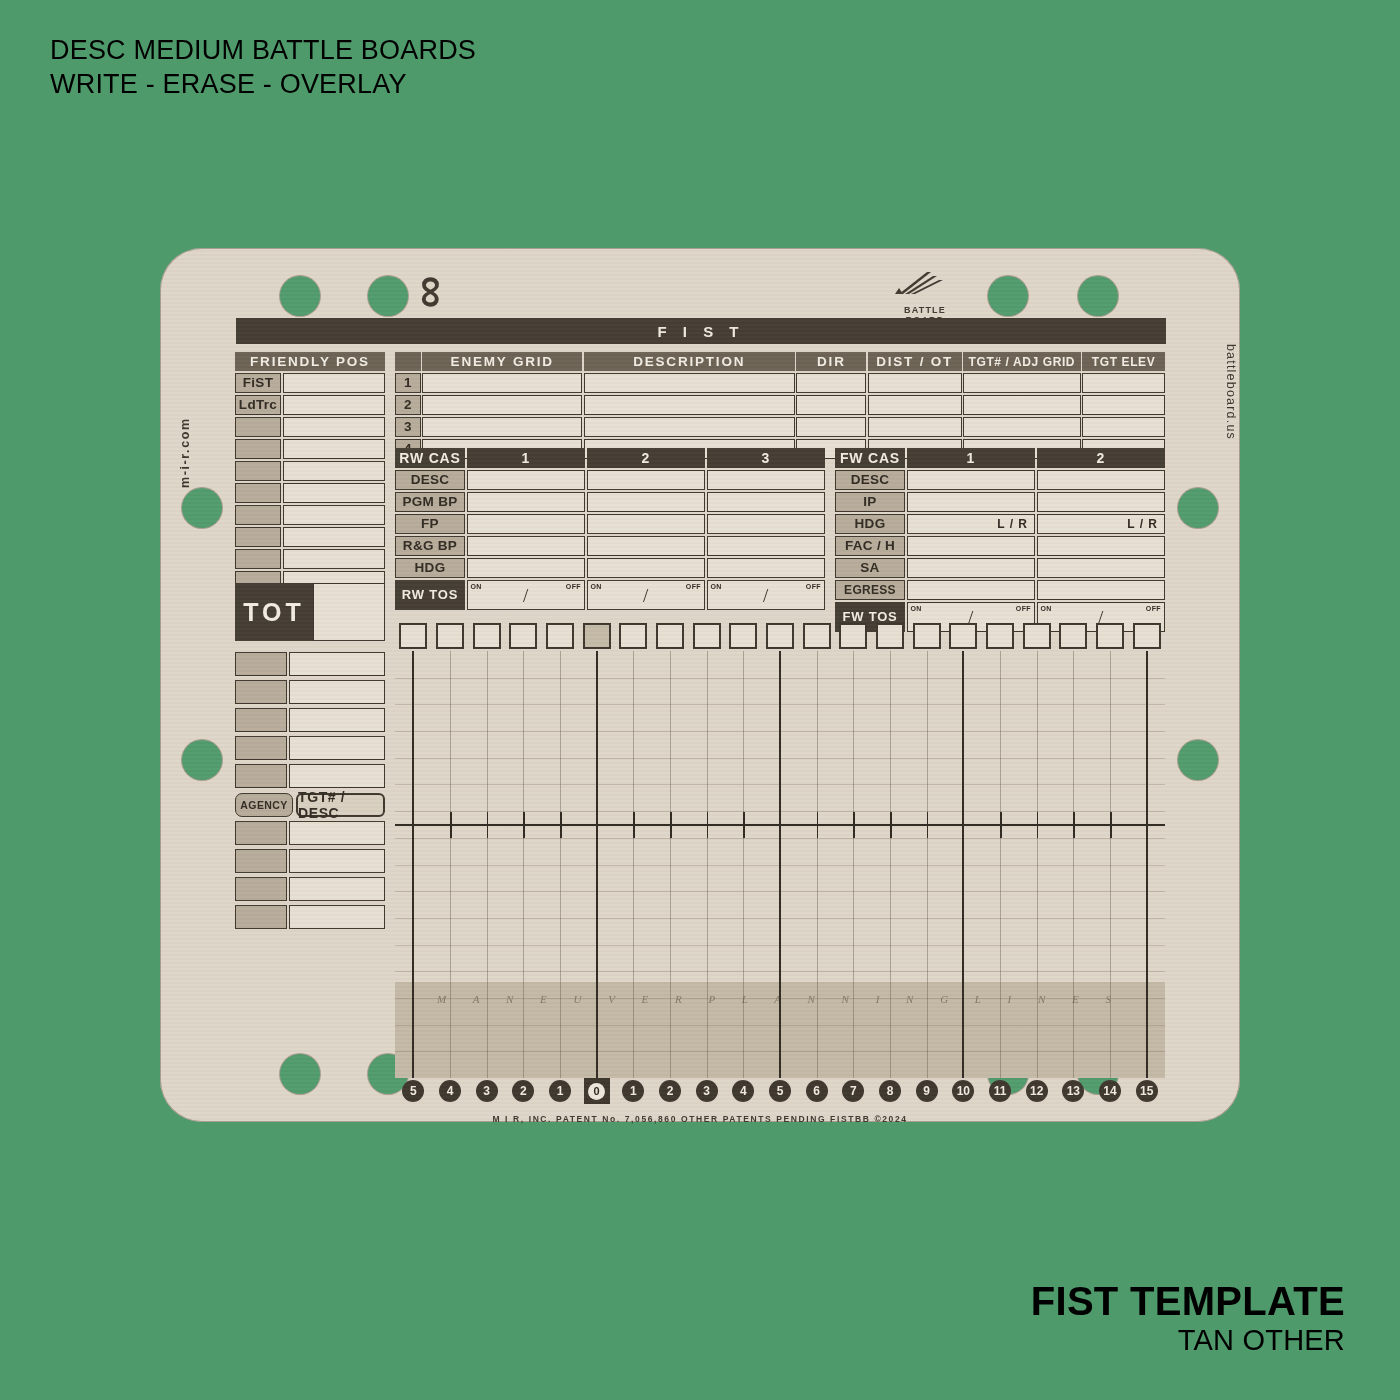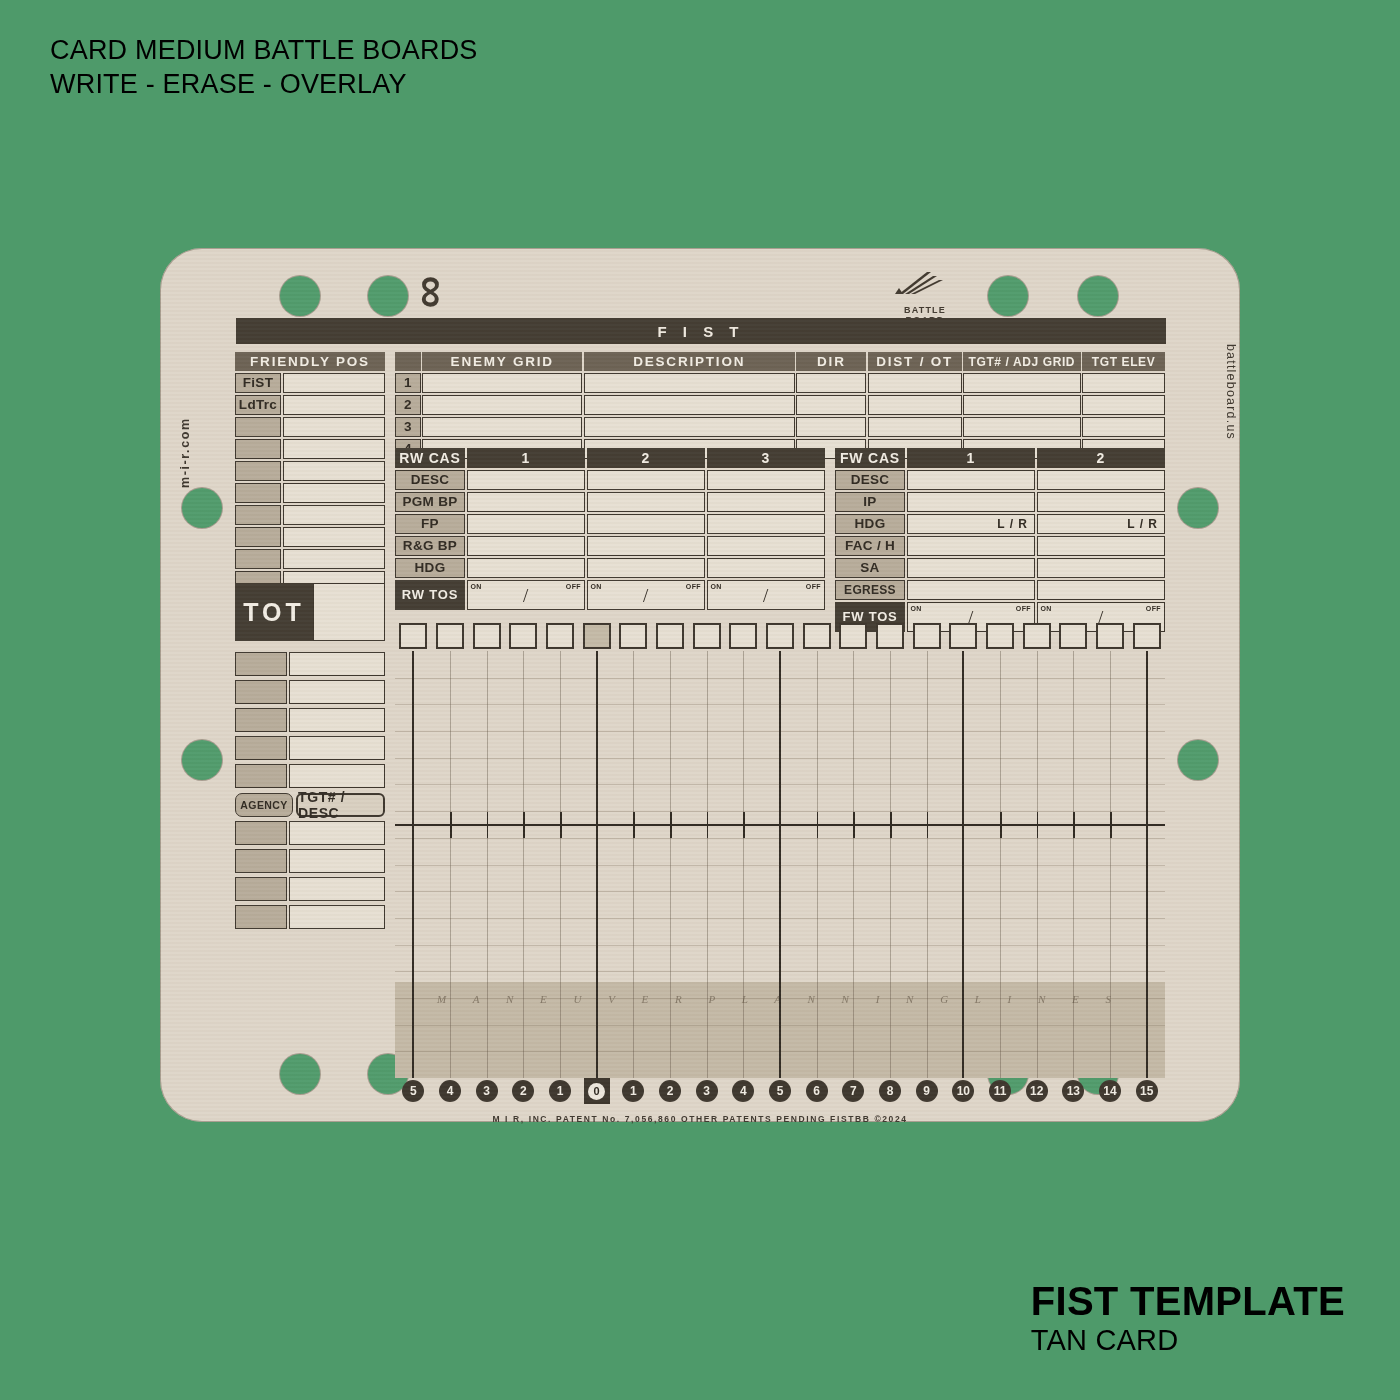--- a/index.html
+++ b/index.html
@@ -9,21 +9,21 @@
     font-family:"Liberation Sans", sans-serif;
     position:relative;
     overflow:hidden;
   }
   
   #top-heading{position:absolute;left:50px;top:34px;color:#000;}
   #top-heading .l1{font-size:42px;font-weight:bold;letter-spacing:0.5px;line-height:1.05;}
   #top-heading .l2{font-size:27px;font-weight:normal;letter-spacing:0.2px;line-height:1.25;}
   #top-heading .l3{font-size:27px;font-weight:normal;letter-spacing:0.2px;line-height:1.25;}
 
-  #bottom-caption{position:absolute;right:55px;bottom:42px;color:#000;}
+  #bottom-caption{position:absolute;right:55px;bottom:42px;text-align:right;color:#000;}
   #bottom-caption .c1{font-size:40px;font-weight:bold;line-height:1.08;letter-spacing:0.3px;}
   #bottom-caption .c2{font-size:29px;line-height:1.2;letter-spacing:0.2px;}
   #bottom-caption .c3{font-size:29px;line-height:1.2;letter-spacing:0.2px;}
 
   
   #card{
     position:absolute;left:160px;top:248px;width:1080px;height:874px;
     background:#ded5c8;
     border-radius:42px;
     box-shadow:0 0 0 1px rgba(120,108,92,.55) inset;
@@ -147,27 +147,27 @@
   .pip.zero span{width:17px;height:17px;border-radius:50%;background:#ece6dc;color:#2b251d;
      display:flex;align-items:center;justify-content:center;font-size:11px;}
 
   #patent{position:absolute;left:0;right:0;top:866px;text-align:center;
      font-size:8.5px;letter-spacing:1.6px;color:#3a332a;font-weight:bold;}
 </style>
 </head>
 <body>
 
 <div id="top-heading">
-  <div class="l2">CARD MEDIUM BATTLE BOARDS</div>
+  <div class="l2">DESC MEDIUM BATTLE BOARDS</div>
   <div class="l3">WRITE - ERASE - OVERLAY</div>
 </div>
 
 <div id="bottom-caption">
   <div class="c1">FIST TEMPLATE</div>
-  <div class="c3">TAN CARD</div>
+  <div class="c3">TAN OTHER</div>
 </div>
 
 <div id="card">
 
   <div class="hole" style="left:120px;top:28px;"></div>
   <div class="hole" style="left:208px;top:28px;"></div>
   <div class="hole" style="left:828px;top:28px;"></div>
   <div class="hole" style="left:918px;top:28px;"></div>
   <div class="hole" style="left:22px;top:240px;"></div>
   <div class="hole" style="left:22px;top:492px;"></div>

